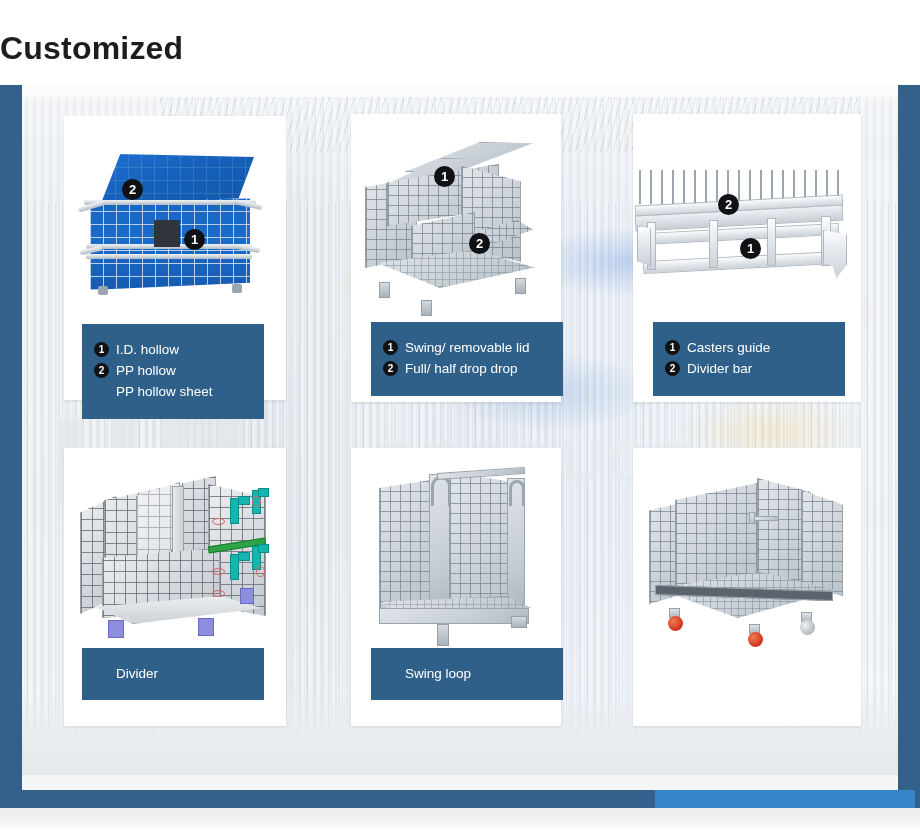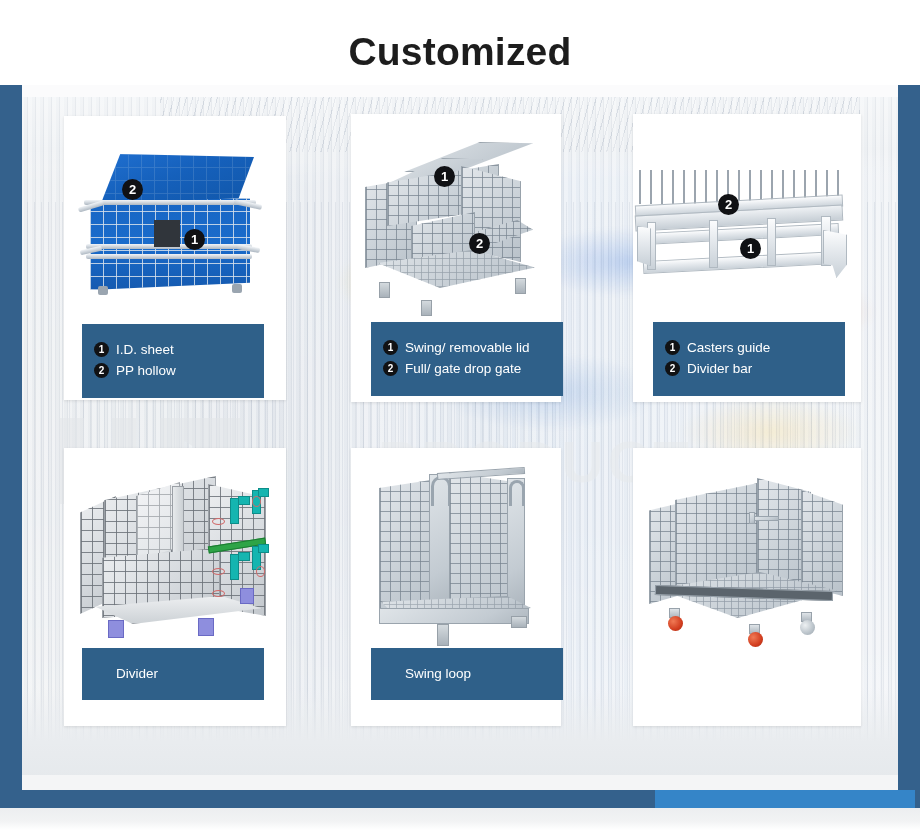--- a/index.html
+++ b/index.html
@@ -23,22 +23,21 @@
     position: absolute;
     left: 0; top: 0;
     width: 920px; height: 85px;
     background: #ffffff;
     z-index: 6;
   }
   .page-title {
     position: absolute;
     left: 0; top: 30px;
     width: 920px;
-    text-align: center;
-    font-size: 39px;
+    font-size: 32px;
     font-weight: bold;
     color: #1d1d1d;
     letter-spacing: 0.2px;
   }
 
   
   .bg-photo {
     position: absolute;
     left: 0; top: 82px;
     width: 920px; height: 726px;
@@ -461,25 +460,29 @@
           <div class="bb-plate"></div>
           <div class="bb-caster" style="left:16px; top:132px;"></div>
           <div class="bb-caster" style="left:150px; top:130px;"></div>
         </div>
         <div class="marker" style="left:58px; top:63px;">2</div>
         <div class="marker" style="left:120px; top:113px;">1</div>
       </div>
       <div class="caption">
         <div class="caption-row">
           <span class="badge">1</span>
-          <span class="caption-text">I.D. sheet</span>
+          <span class="caption-text">I.D. hollow</span>
         </div>
         <div class="caption-row">
           <span class="badge">2</span>
           <span class="caption-text">PP hollow</span>
+        </div>
+        <div class="caption-row">
+          <span class="badge blank"></span>
+          <span class="caption-text">PP hollow sheet</span>
         </div>
       </div>
     </div>
 
     <div class="card" id="card-1">
       <div class="photo">
         <div class="prod" style="left:14px; top:28px; width:186px; height:168px;">
 
           <div class="gal-solid" style="left:28px; top:0; width:140px; height:30px;
                clip-path: polygon(8% 100%, 62% 0, 100% 4%, 46% 100%);"></div>
@@ -522,21 +525,21 @@
         <div class="marker" style="left:83px; top:52px;">1</div>
         <div class="marker" style="left:118px; top:119px;">2</div>
       </div>
       <div class="caption">
         <div class="caption-row">
           <span class="badge">1</span>
           <span class="caption-text">Swing/ removable lid</span>
         </div>
         <div class="caption-row">
           <span class="badge">2</span>
-          <span class="caption-text">Full/ gate drop gate</span>
+          <span class="caption-text">Full/ half drop drop</span>
         </div>
       </div>
     </div>
 
     <div class="card" id="card-2">
       <div class="photo">
         <div class="prod" style="left:2px; top:56px; width:216px; height:118px;">
 
           <div class="rb-comb" style="left:4px; top:0; width:200px; height:34px;"></div>
           <div class="rb-beam" style="left:0px; top:30px; width:208px; height:12px; transform:rotate(-3deg);"></div>

